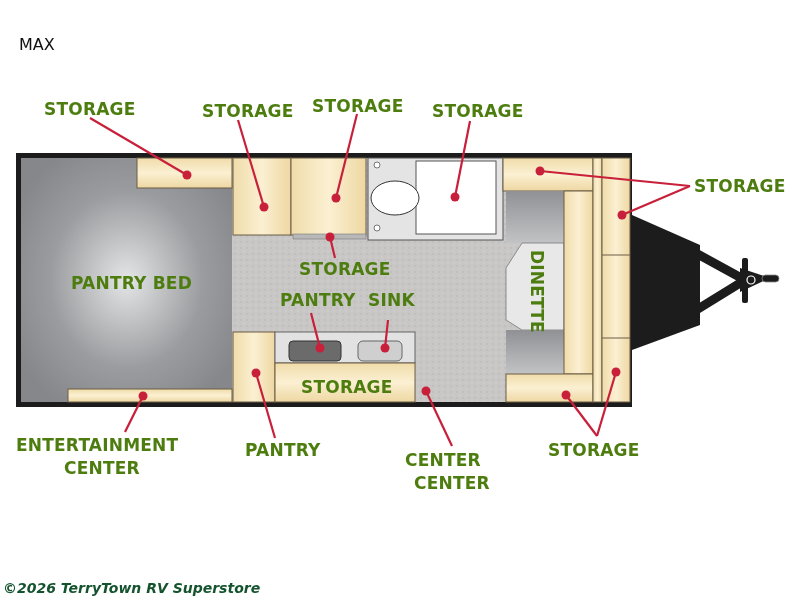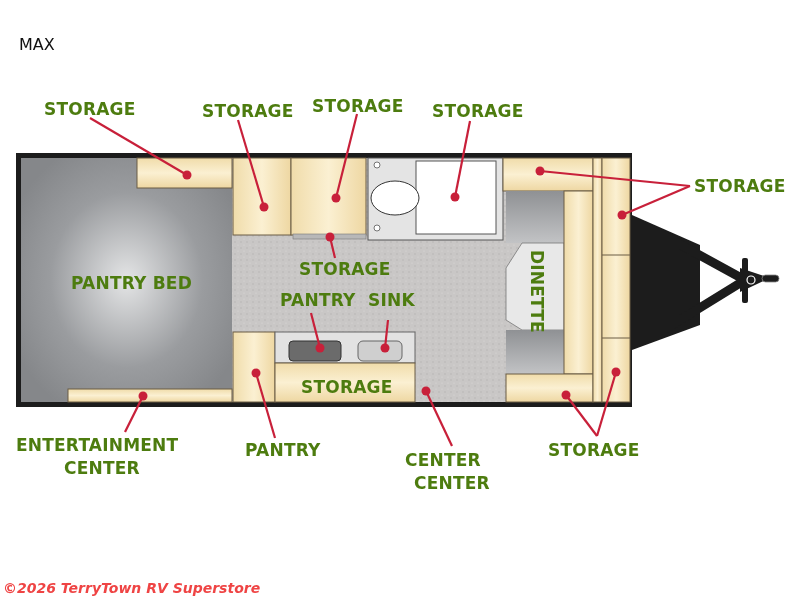--- a/index.html
+++ b/index.html
@@ -1,21 +1,21 @@
 <!DOCTYPE html>
 <html><head>
   <meta charset="utf-8">
   <style>
     html, body { margin: 0; padding: 0; }
     body { width: 800px; height: 600px; background: #ffffff; position: relative; overflow: hidden; font-family: "DejaVu Sans", sans-serif; }
     .title { position: absolute; left: 19px; top: 35px; font-size: 16px; color: #111; font-family: "DejaVu Sans", sans-serif; }
     svg.plan { position: absolute; left: 0; top: 0; }
     .lbl { position: absolute; color: #4d7c0f; font-weight: bold; font-size: 17px; font-family: "DejaVu Sans", sans-serif; letter-spacing: 0.2px; text-align: center; line-height: 22px; white-space: nowrap; }
     .lbl.vert { writing-mode: vertical-rl; font-size: 17px; }
-    .watermark { position: absolute; left: 3px; top: 580px; font-size: 14px; font-weight: bold; font-style: italic; color: #ef4444; font-family: "DejaVu Sans", sans-serif; }
+    .watermark { position: absolute; left: 3px; top: 580px; font-size: 14px; font-weight: bold; font-style: italic; color: #14532d; font-family: "DejaVu Sans", sans-serif; }
   </style>
 </head>
 <body>
 
 <div class="title">MAX</div>
 
 <svg class="plan" width="800" height="600" viewBox="0 0 800 600">
   <defs>
     <radialGradient id="bedGrad" cx="50%" cy="50%" r="60%">
       <stop offset="0%" stop-color="#e4e5e6"></stop>

